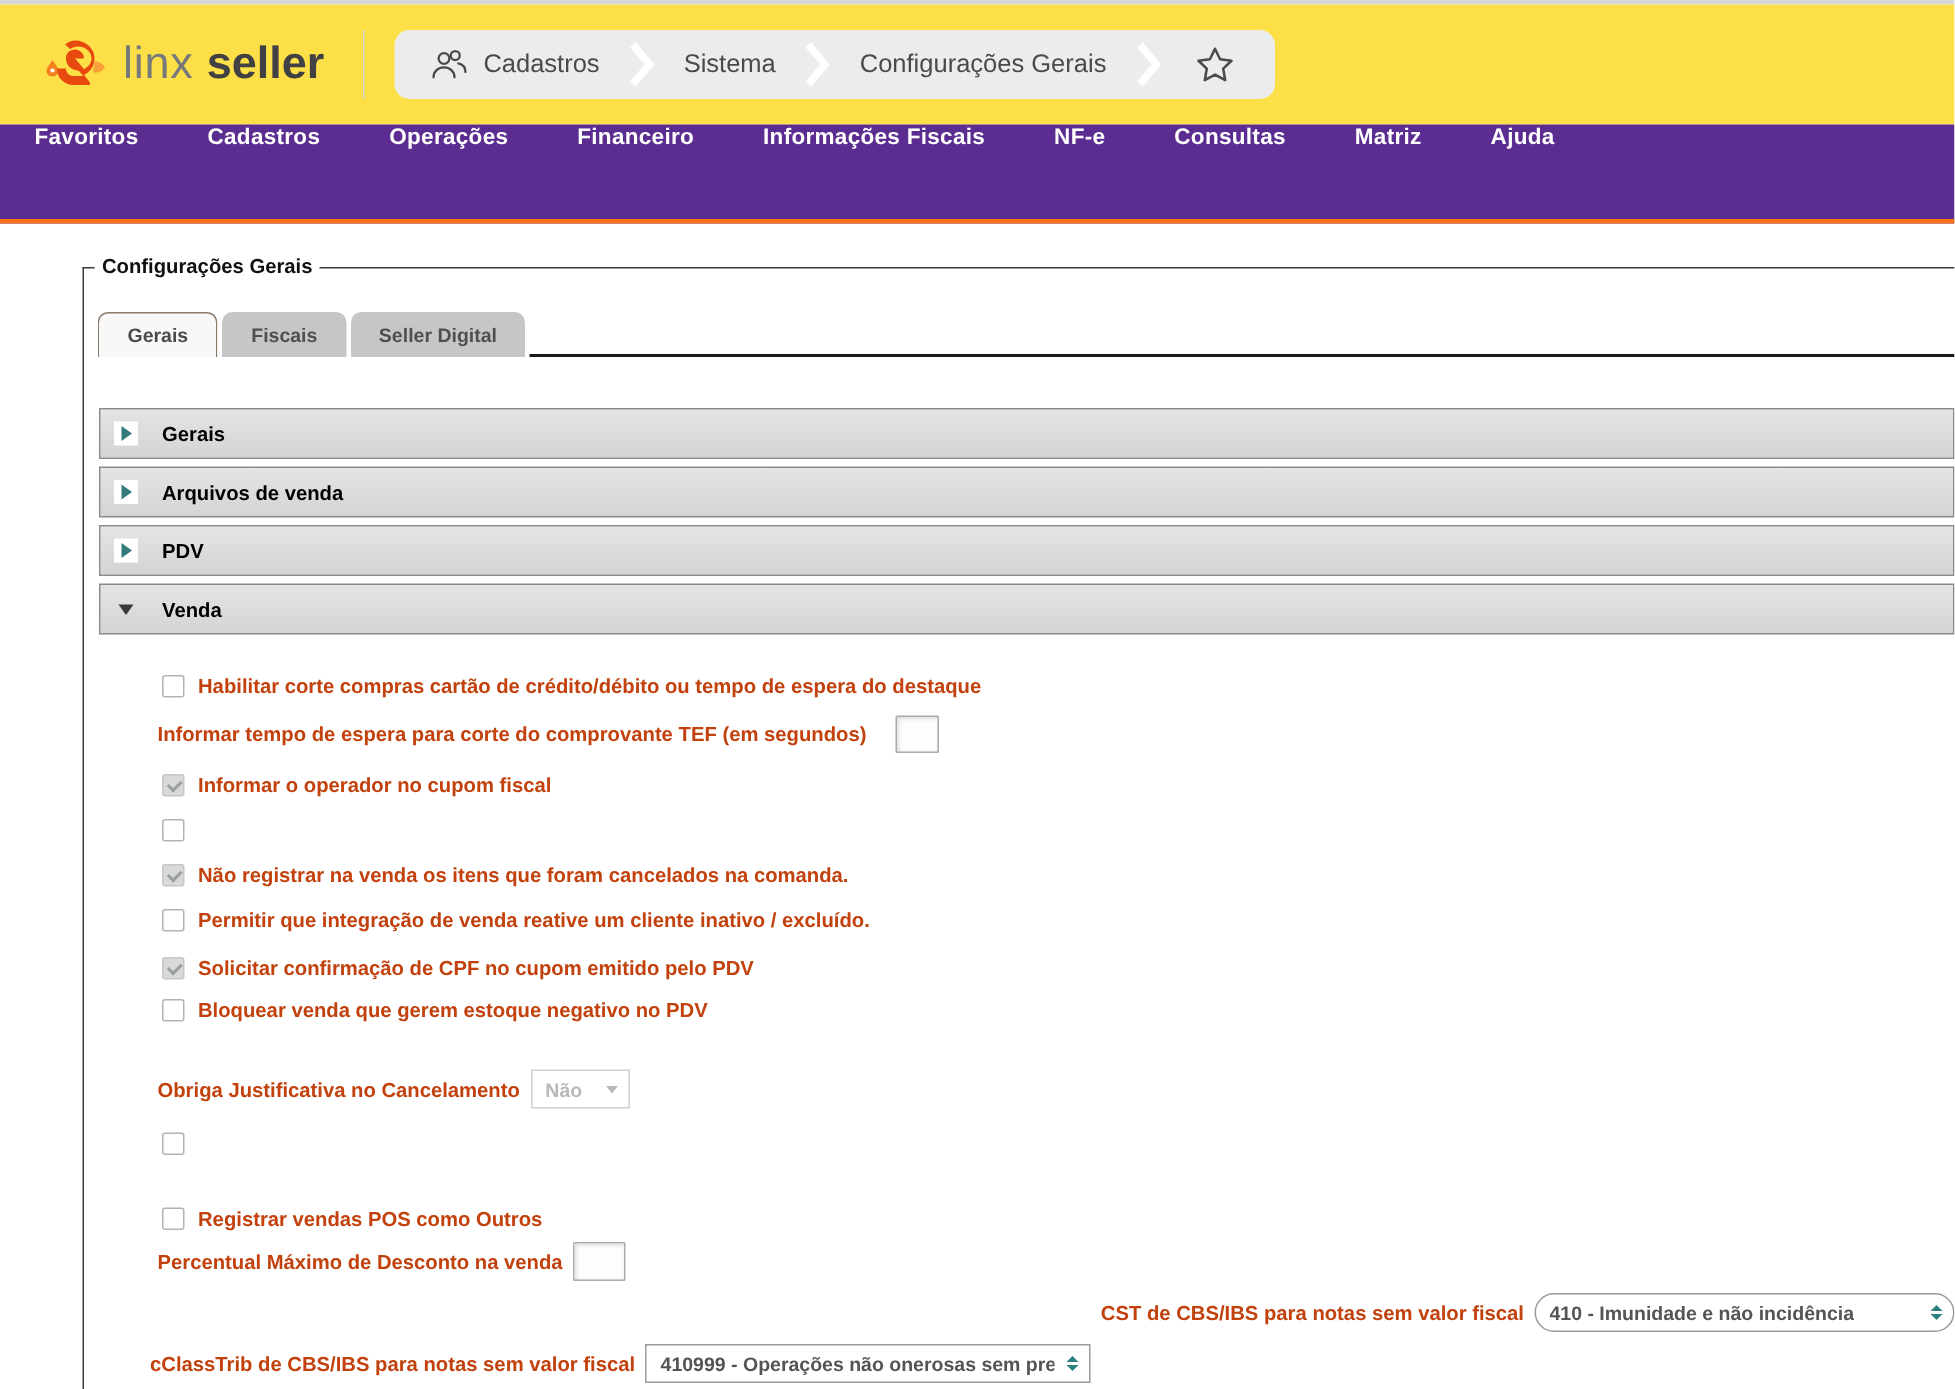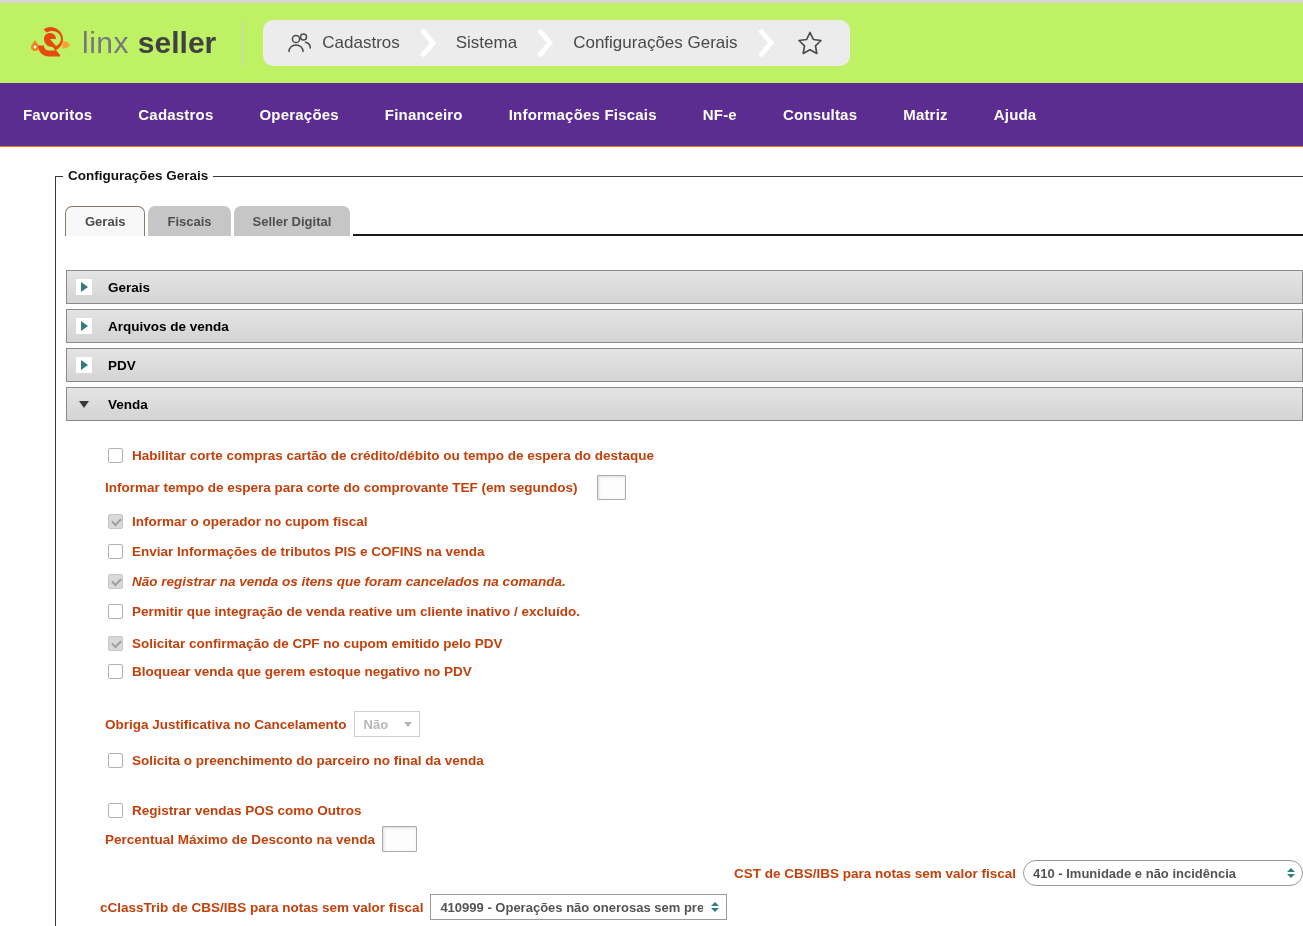--- a/index.html
+++ b/index.html
@@ -3,33 +3,33 @@
 <meta charset="utf-8">
 <style>
   html,body{margin:0;padding:0;}
   body{
     width:1303px;height:926px;overflow:hidden;background:#fff;
     font-family:"Liberation Sans","DejaVu Sans",sans-serif;
     -webkit-font-smoothing:antialiased;
   }
   
   .top-strip{height:3px;background:#d6d6d6;}
-  .header{height:80px;background:#bef264;display:flex;align-items:center;}
+  .header{height:80px;background:#fde047;display:flex;align-items:center;}
   .logo{display:flex;align-items:center;margin-left:28px;cursor:pointer;}
   .logo svg{display:block;}
   .logo-text{margin-left:10px;font-size:30px;color:#77787b;letter-spacing:.5px;}
   .logo-text b{color:#414042;font-weight:700;letter-spacing:0;}
   .hdr-divider{width:1px;height:46px;background:#cfcfcf;margin:0 20px 0 26px;}
   .breadcrumb{background:#ececec;border-radius:10px;height:46px;display:flex;align-items:center;padding:0 26px 0 22px;}
   .crumb{display:flex;align-items:center;color:#4a4a4a;font-size:17px;}
   .crumb .ppl{margin-right:10px;display:flex;}
   .bc-sep{margin:0 20px;display:flex;}
   .star-btn{display:flex;align-items:center;margin-left:2px;cursor:pointer;}
   
-  .nav{height:63px;background:#5c2d91;display:flex;align-items:center;border-bottom:1px solid #f97316;}
+  .nav{height:63px;background:#5c2d91;display:flex;border-bottom:3px solid #f97316;}
   .nav-item{color:#ffffff;font-size:15px;font-weight:700;padding:0 23px;letter-spacing:.2px;cursor:pointer;white-space:nowrap;}
   
   .panel{margin-left:55px;margin-top:29px;border-top:1px solid #3a3a3a;border-left:1px solid #3a3a3a;position:relative;height:751px;}
   .legend{position:absolute;top:-9px;left:7px;background:#fff;padding:0 5px;font-size:13.5px;font-weight:700;color:#111;}
   
   .tabs{display:flex;align-items:flex-end;margin-left:9px;padding-top:27px;}
   .tab{height:30px;border-radius:7px 7px 0 0;display:flex;align-items:center;justify-content:center;
        font-size:13px;font-weight:700;padding:0 19px;margin-right:3px;cursor:pointer;box-sizing:border-box;}
   .tab.active{background:#f8f8f8;border:1px solid #8a7a68;border-bottom:none;color:#4a4a4a;position:relative;z-index:2;}
   .tab.inactive{background:#c6c6c6;color:#4f4f4f;}
@@ -183,24 +183,23 @@
       <input class="txt-input" style="width: 29px;" value="">
     </div>
 
     <div class="row cb-row" style="margin-bottom:14px;">
       <span class="cb checked"></span>
       <span class="lbl">Informar o operador no cupom fiscal</span>
     </div>
 
     <div class="row cb-row" style="margin-bottom:14px;">
       <span class="cb"></span>
-      <span class="lbl">Enviar Informações de tributos PIS e COFINS na venda</span>
-    </div>
-
-    <div class="row cb-row" style="margin-bottom:14px;font-style:italic;">
+    </div>
+
+    <div class="row cb-row" style="margin-bottom:14px;">
       <span class="cb checked"></span>
       <span class="lbl">Não registrar na venda os itens que foram cancelados na comanda.</span>
     </div>
 
     <div class="row cb-row" style="margin-bottom:16px;text-align:right;">
       <span class="cb"></span>
       <span class="lbl">Permitir que integração de venda reative um cliente inativo / excluído.</span>
     </div>
 
     <div class="row cb-row" style="margin-bottom:12px;">
@@ -216,21 +215,20 @@
     <div class="row" style="margin-bottom:15px;">
       <span class="lbl" style="margin-left:-3px;">Obriga Justificativa no Cancelamento</span>
       <div class="sel disabled" style="width:66px;">
         <span class="val">Não</span>
         <span class="chev"></span>
       </div>
     </div>
 
     <div class="row cb-row" style="margin-bottom:34px;">
       <span class="cb"></span>
-      <span class="lbl">Solicita o preenchimento do parceiro no final da venda</span>
     </div>
 
     <div class="row cb-row" style="margin-bottom:8px;">
       <span class="cb"></span>
       <span class="lbl">Registrar vendas POS como Outros</span>
     </div>
 
     <div class="row" style="margin-bottom:8px;">
       <span class="lbl" style="margin-left:-3px;">Percentual Máximo de Desconto na venda</span>
       <input class="txt-input" style="width: 35px; height: 26px;" value="">

